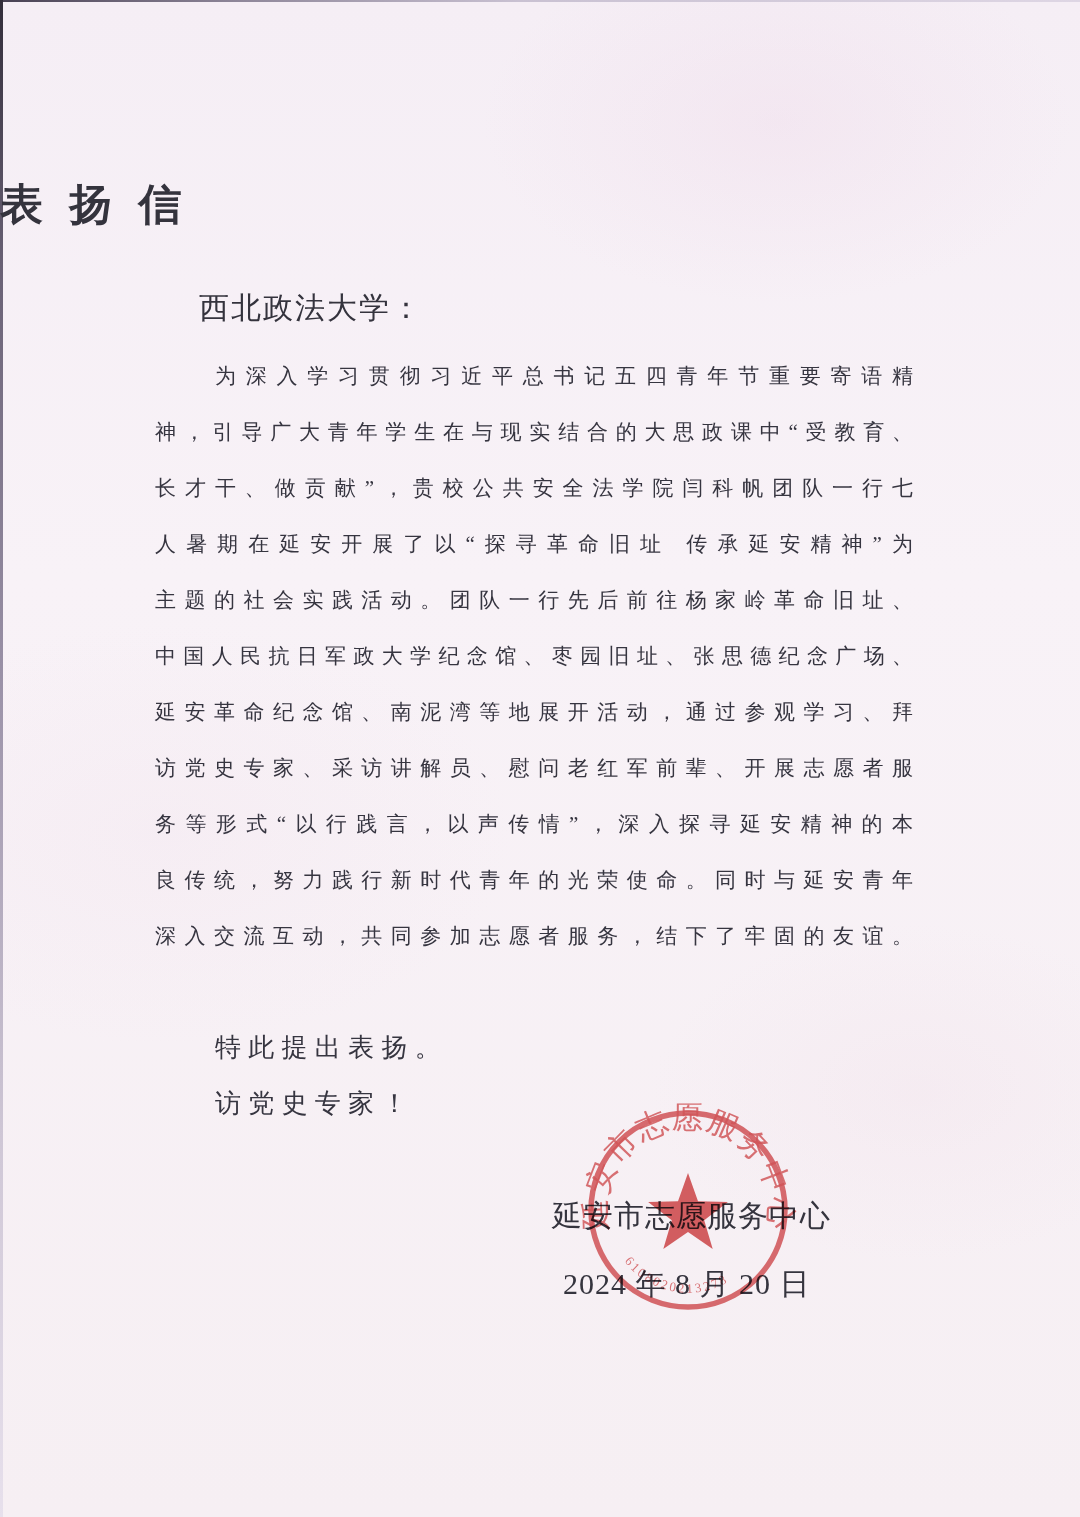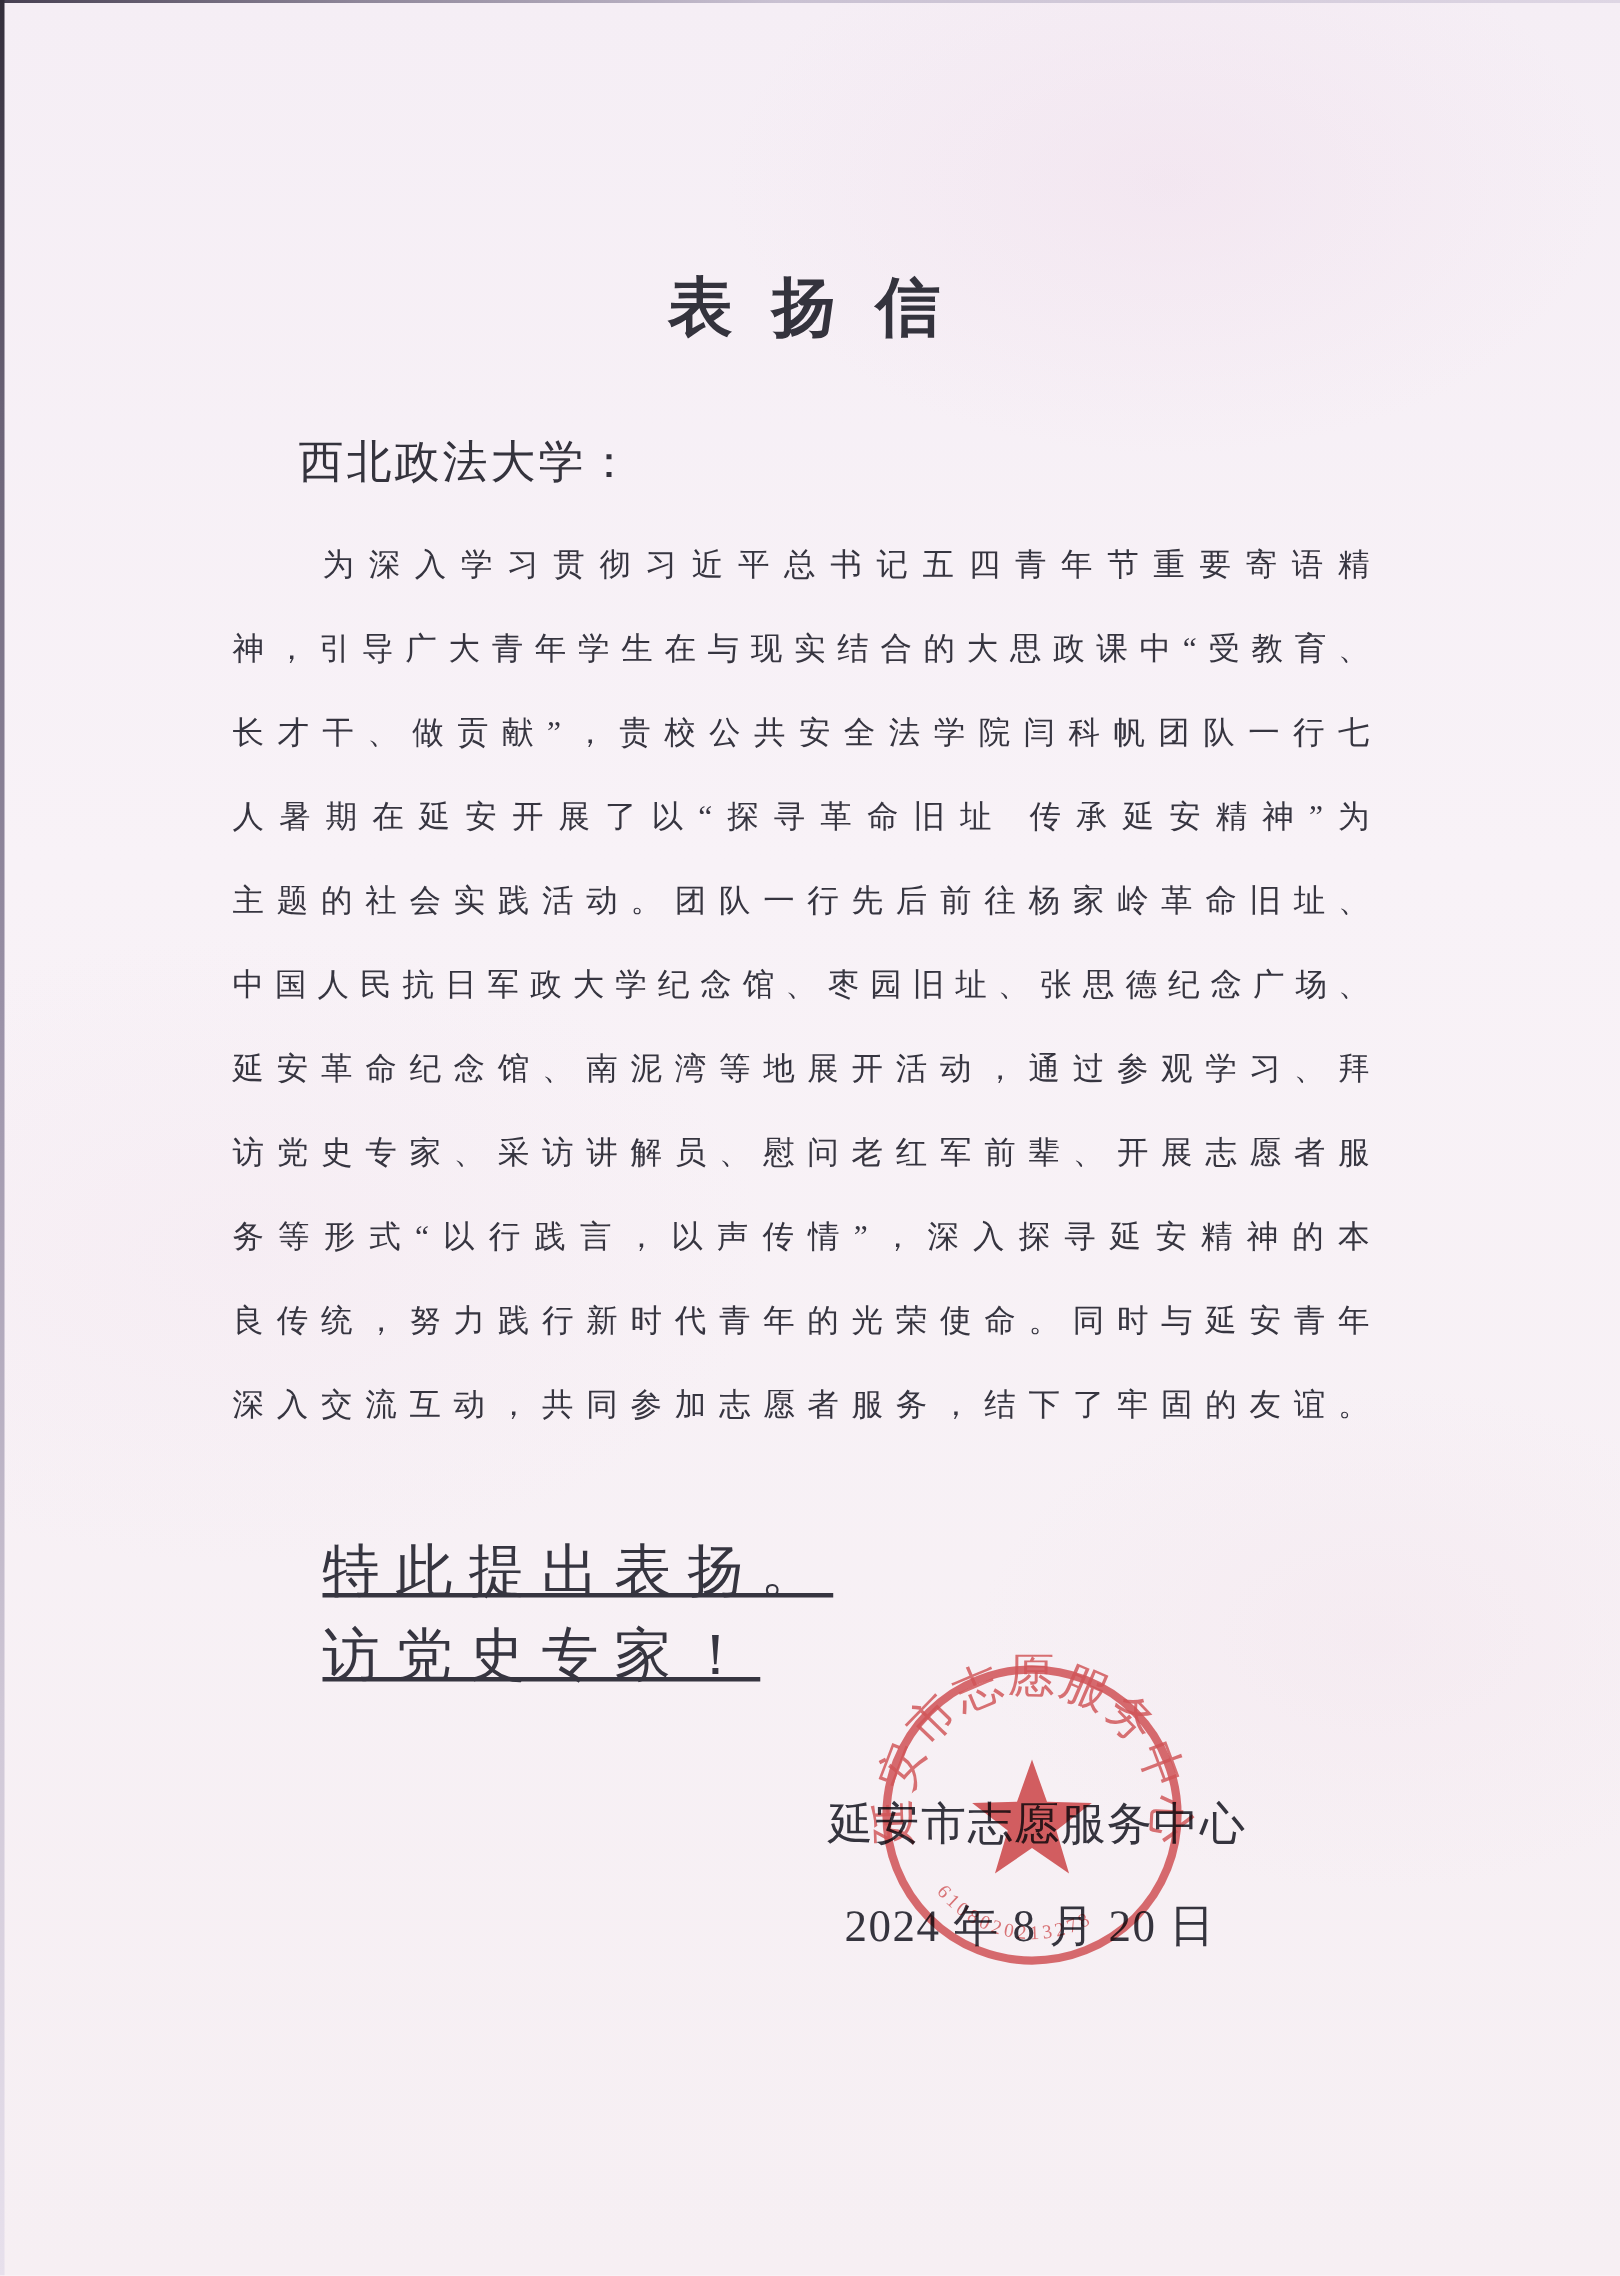--- a/index.html
+++ b/index.html
@@ -17,41 +17,41 @@
       radial-gradient(380px 240px at 85% 72%, rgba(240,222,232,.28), rgba(240,222,232,0) 70%),
       linear-gradient(180deg,#f5eef5 0%,#f8f2f7 38%,#f6eff3 100%);
   }
   .edge-left{position:absolute;left:0;top:0;width:3px;height:100%;
     background:linear-gradient(180deg,#322d3a 0%,#6a6276 18%,#9b92a8 45%,#cfc7d6 75%,#e7e0ec 100%);}
   .edge-top{position:absolute;left:0;top:0;width:100%;height:2px;
     background:linear-gradient(90deg,#474052 0%,#8e8699 22%,#c9c1d2 48%,#ded6e4 100%);}
 
   .title{
     position:absolute;left:0;top:176px;width:1080px;
-    margin:0;text-align:center;
+    margin:0;text-align:left;
     font-size:43px;font-weight:600;color:#34333d;
     letter-spacing:0.18em;
   }
   .salutation{
     position:absolute;left:160px;top:288px;
     font-size:30px;color:#34333d;letter-spacing:2px;margin-left:39px;
   }
   .body-block{
     position:absolute;left:155px;top:348px;width:758px;
     font-size:21px;color:#363540;
   }
   .body-line{
     height:56px;line-height:56px;
     text-align:justify;text-align-last:justify;
     white-space:nowrap;
   }
   .body-line.indent{text-indent:60px;}
   .closing-block{
     position:absolute;left:155px;top:1020px;
-    font-size:38px;color:#363540;text-decoration:underline;
+    font-size:26px;color:#363540;
   }
   .closing-line{
     height:56px;line-height:56px;
     padding-left:60px;letter-spacing:0.28em;
   }
   .signature{
     position:absolute;left:552px;top:1196px;
     font-size:30px;color:#35343e;letter-spacing:1px;
   }
   .date{

